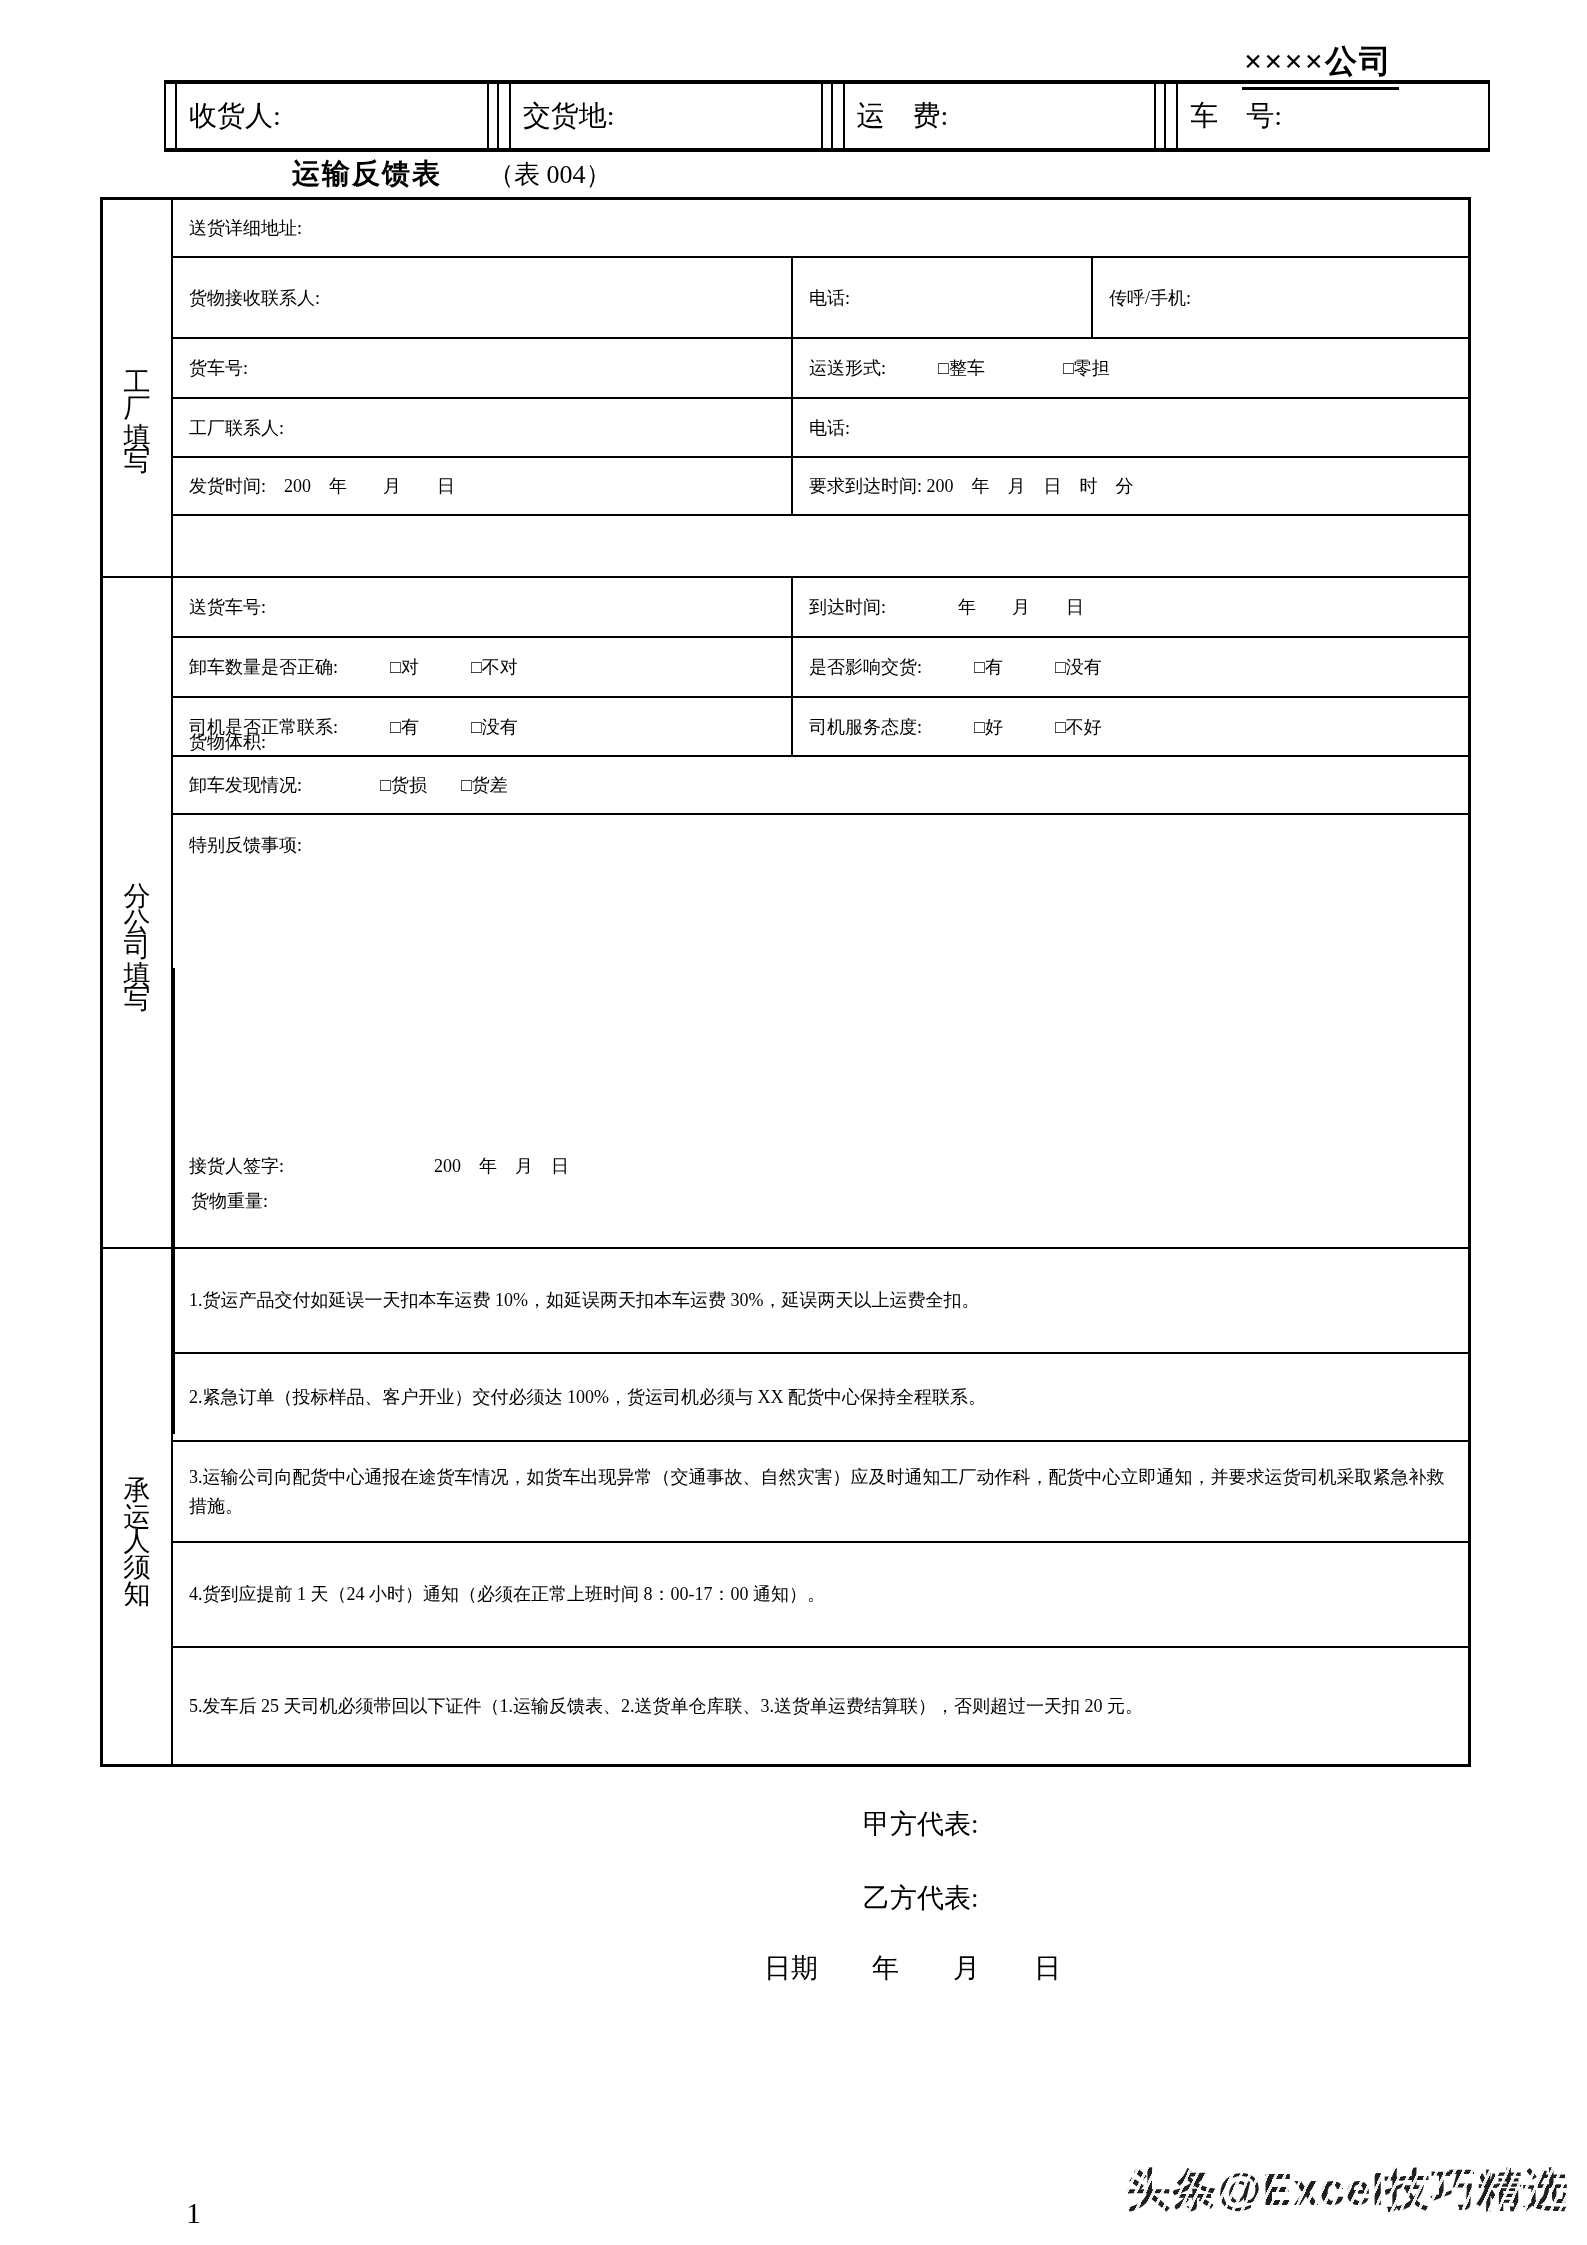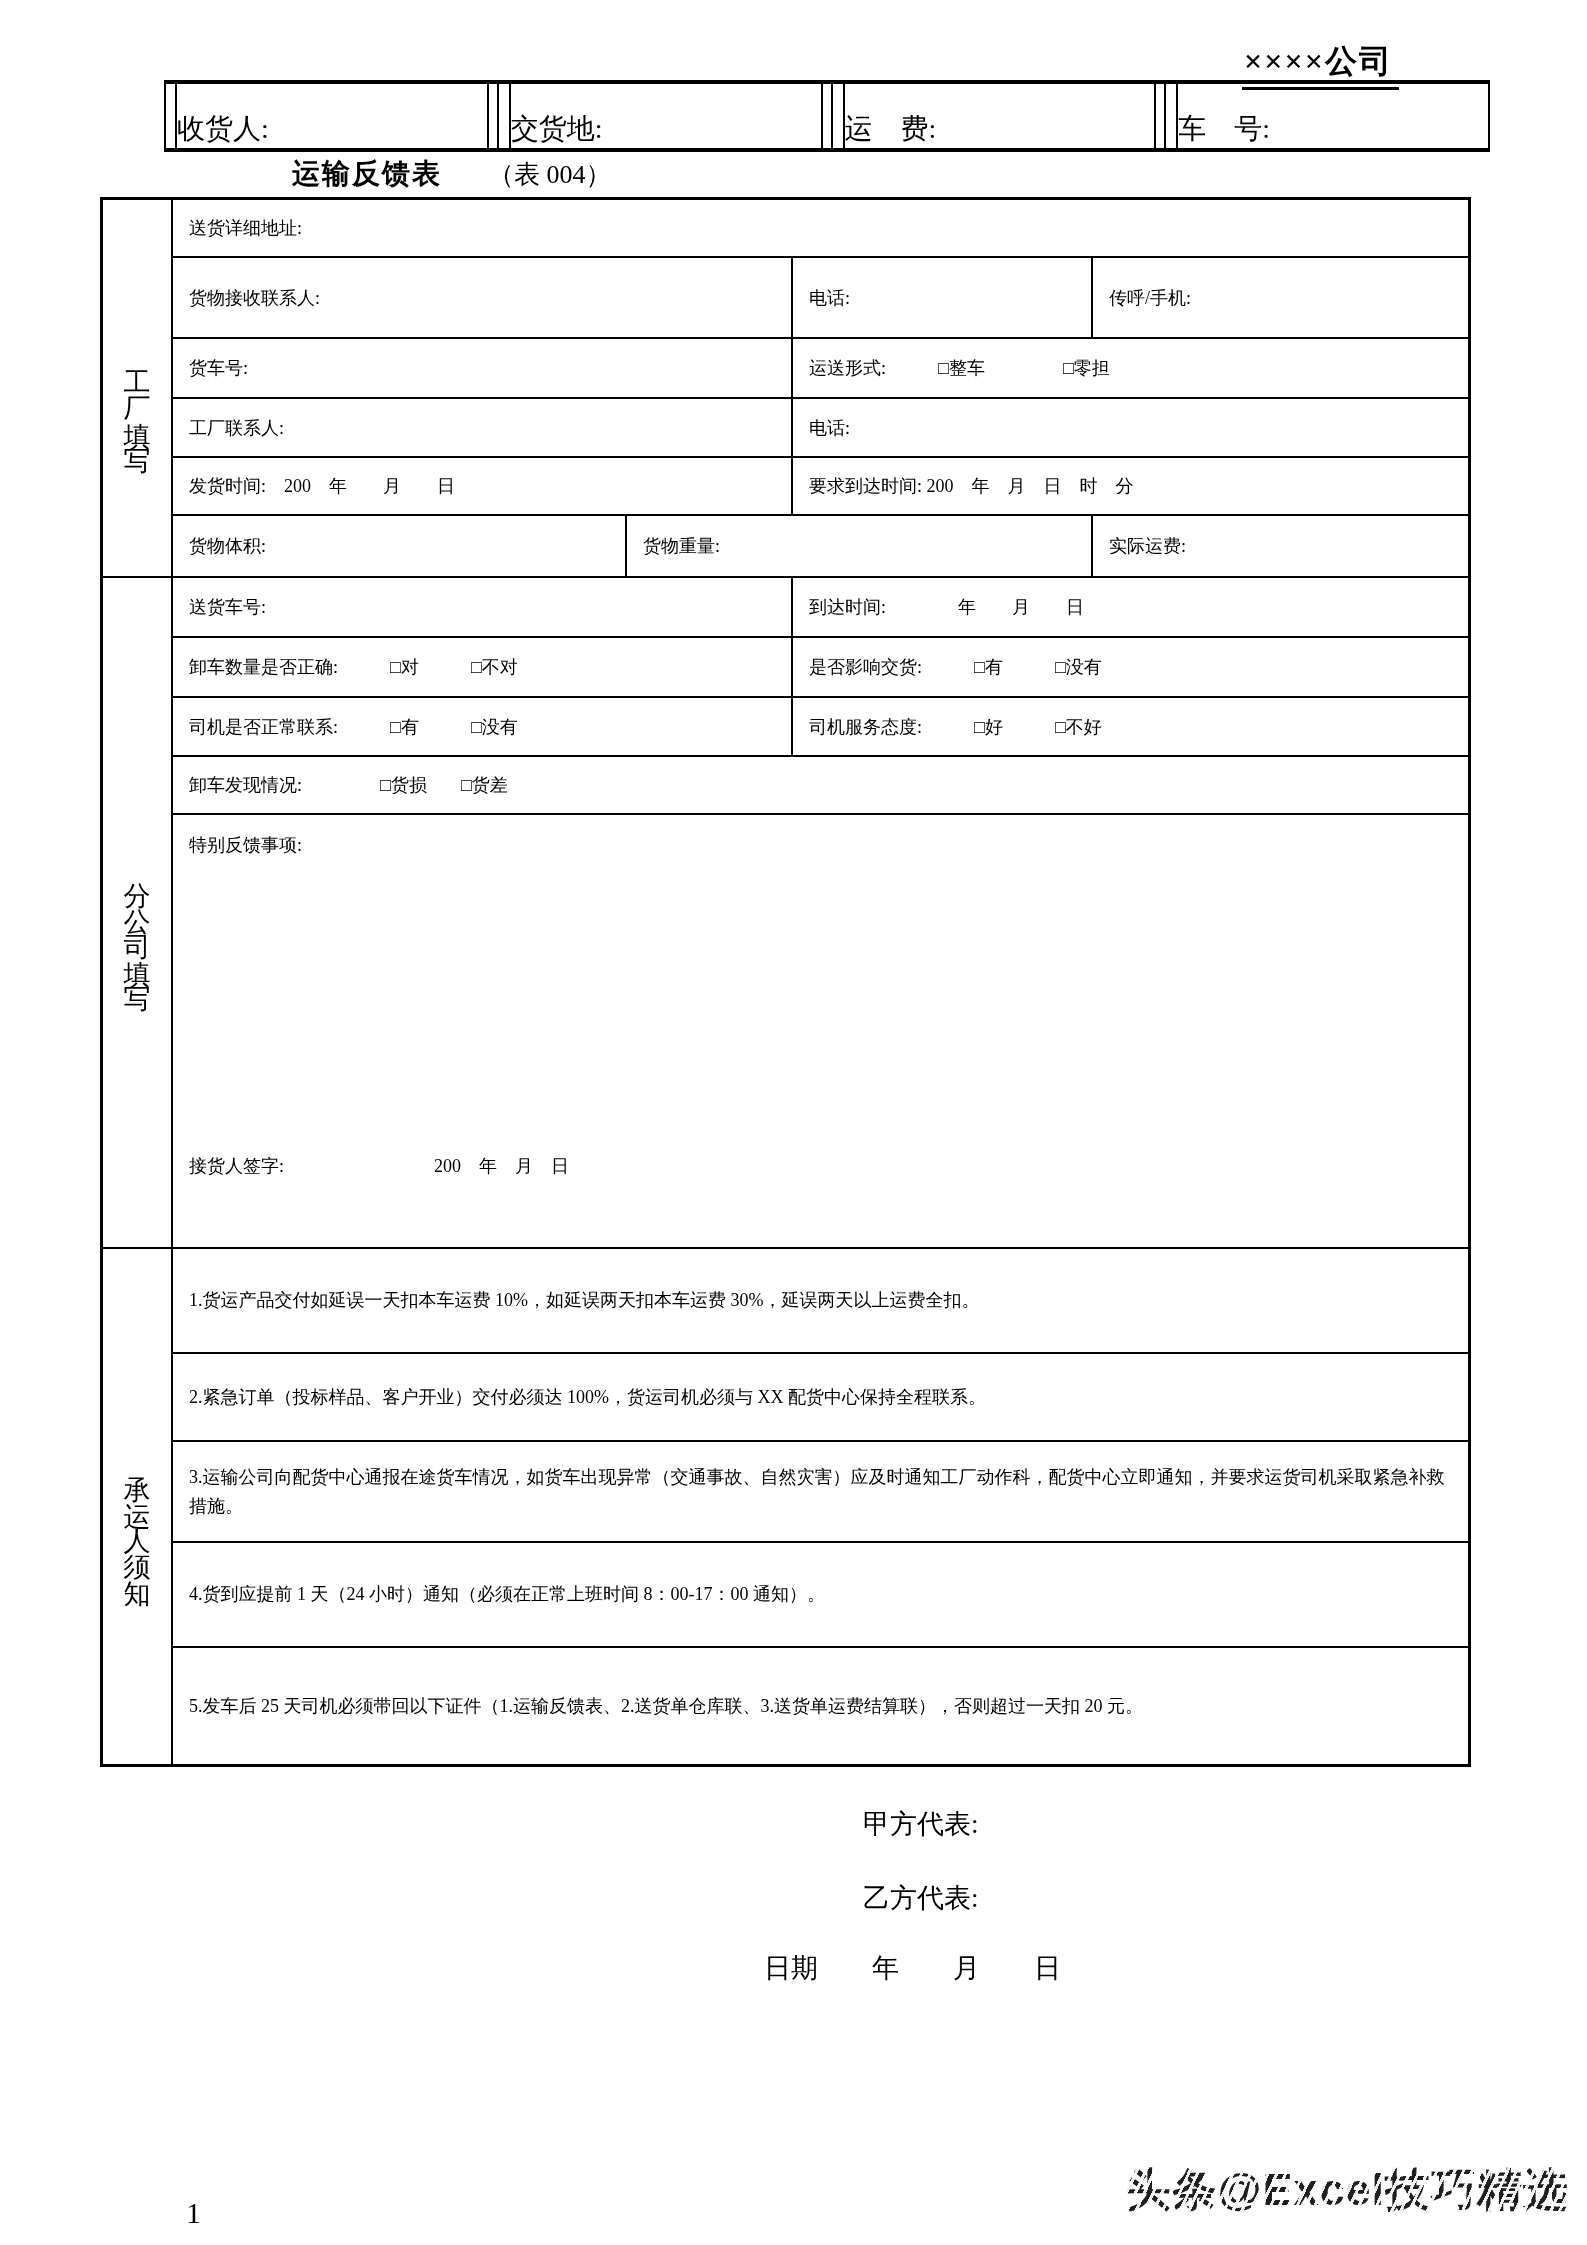--- a/index.html
+++ b/index.html
@@ -13,21 +13,21 @@
     border-bottom:3px solid #000; padding:0 6px 3px 2px; letter-spacing:2px; white-space:nowrap;
   }
   .topboxes {
     position:absolute; left:164px; top:80px; width:1326px; height:72px;
     border-top:4px solid #000; border-bottom:4px solid #000;
     display:flex; align-items:stretch; box-sizing:border-box;
   }
   .tb-edge { width:9px; border-left:2px solid #000; }
   .tbox {
     flex:1; border-left:2px solid #000; border-right:2px solid #000;
-    display:flex; align-items:flex-end; font-size:28px; white-space:nowrap;
+    display:flex; align-items:center; padding-left:12px; font-size:28px; white-space:nowrap;
   }
   .tb-gap { width:20px; display:flex; justify-content:center; }
   .tb-gap .dbl { width:2px; border-left:2px solid #000; }
   .titlerow { position:absolute; left:292px; top:155px; font-size:28px; white-space:nowrap; }
   .ftitle { font-weight:bold; letter-spacing:2px; }
   .fcode { margin-left:46px; font-size:26px; }
 
   
   .maintable {
     position:absolute; left:100px; top:197px; width:1371px;
@@ -36,21 +36,21 @@
   .section { display:flex; align-items:stretch; }
   .section + .section { border-top:2px solid #000; }
   .side {
     width:70px; flex:0 0 70px; border-right:2px solid #000; box-sizing:border-box;
     display:flex; align-items:center; justify-content:center;
     writing-mode:vertical-rl; text-orientation:upright;
     font-size:27px; letter-spacing:26px; padding-top:26px;
   }
   .rows { flex:1; display:flex; flex-direction:column; min-width:0; }
   .row { display:flex; align-items:stretch; border-bottom:2px solid #000; box-sizing:border-box; }
-  .row:last-child { border-bottom:none; }
+  .row:last-child { border-bottom:none;flex-direction:column; }
   .cell {
     display:flex; align-items:center; padding-left:16px; padding-right:10px;
     font-size:18px; box-sizing:border-box; white-space:nowrap; overflow:hidden;
   }
   .cell + .cell { border-left:2px solid #000; }
   .c1 { width:618px; flex:0 0 618px;border-radius:26px; }
   .c2 { width:300px; flex:0 0 300px; }
   .cv1 { width:452px; flex:0 0 452px; }
   .cv2 { width:466px; flex:0 0 466px; }
   .cf { flex:1 1 auto; }

